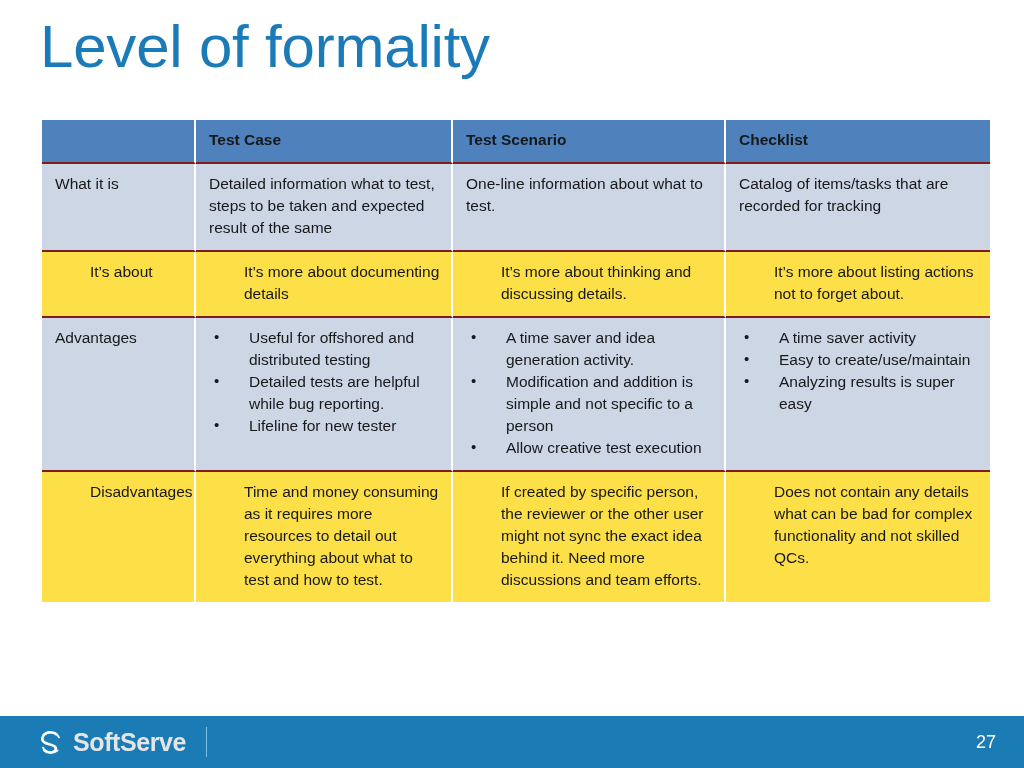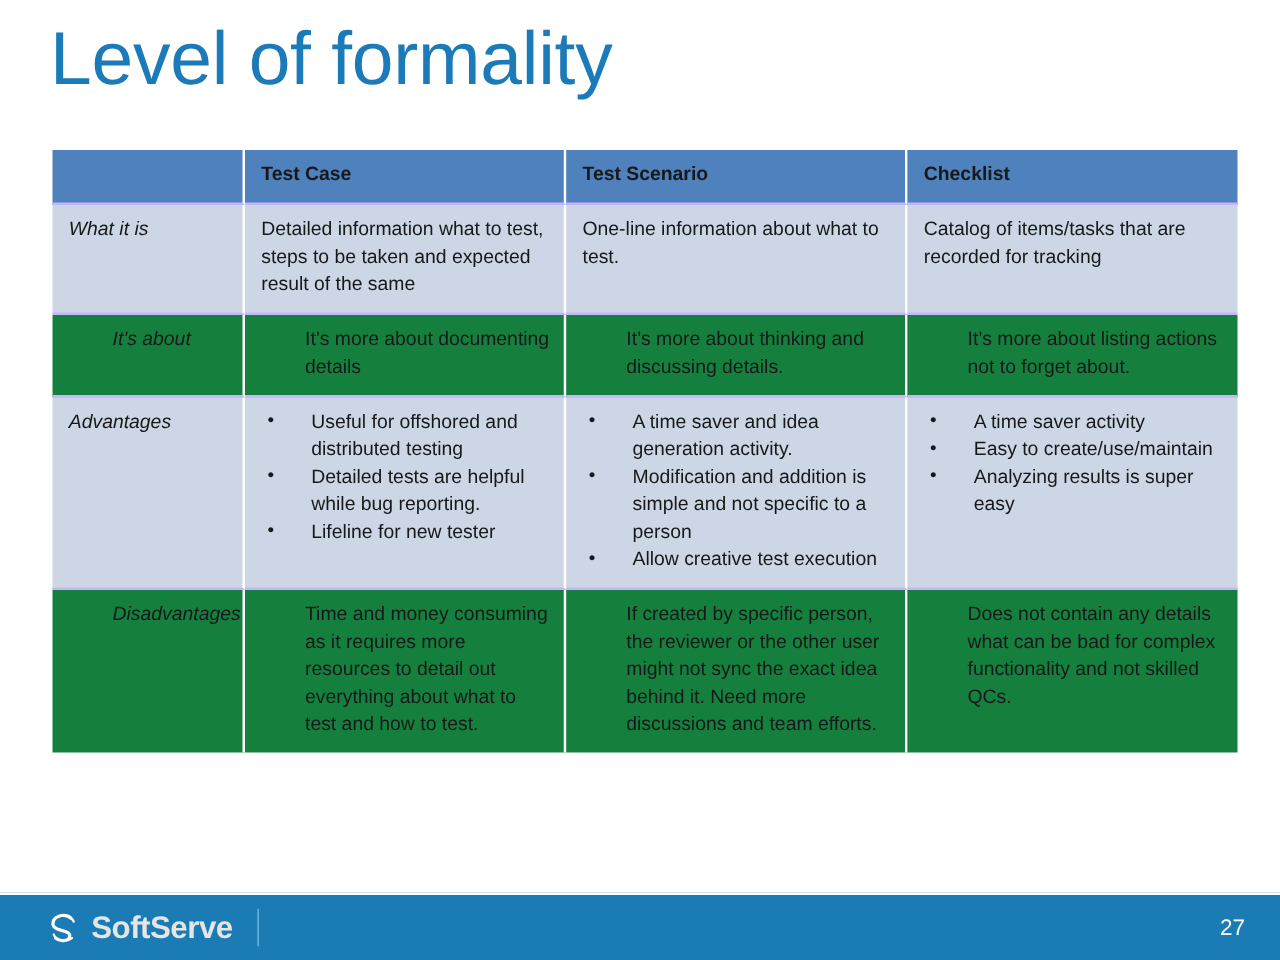--- a/index.html
+++ b/index.html
@@ -51,42 +51,42 @@
 
   table.compare th,
   table.compare td {
     vertical-align: top;
     text-align: left;
     padding: 9px 11px 11px 13px;
     font-size: 15.5px;
     line-height: 1.42;
     color: #17181A;
     border-right: 2px solid #ffffff;
-    border-bottom: 2px solid #c4b5fd;
+    border-bottom: 2px solid #7f1d1d;
   }
 
   table.compare th:last-child,
   table.compare td:last-child { border-right: none; }
 
   thead th {
     background: #4F81BD;
     color: #ffffff;
     font-weight: bold;
     font-size: 15.5px;
     height: 40px;
     padding-top: 10px;
     border-bottom: 2px solid #ffffff;
   }
 
   tbody tr.band-dark td { background: #CDD6E5; }
-  tbody tr.band-light td { background: #15803d; padding-left: 48px; }
+  tbody tr.band-light td { background: #fde047; padding-left: 48px; }
 
   tbody tr:last-child td { border-bottom: none; }
 
-  td.rowlabel { white-space: nowrap; font-style: italic; }
+  td.rowlabel { white-space: nowrap; }
 
   
   ul.cell-bullets {
     list-style: none;
     margin: 0;
     padding: 0;
   }
   ul.cell-bullets li {
     position: relative;
     padding-left: 40px;

